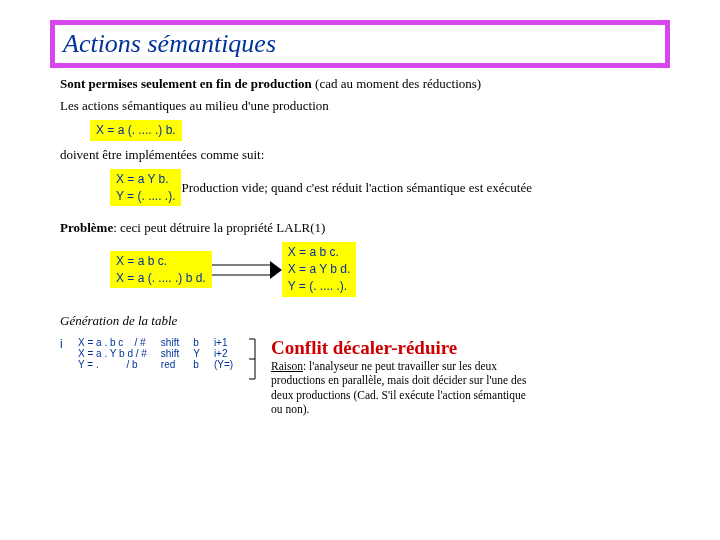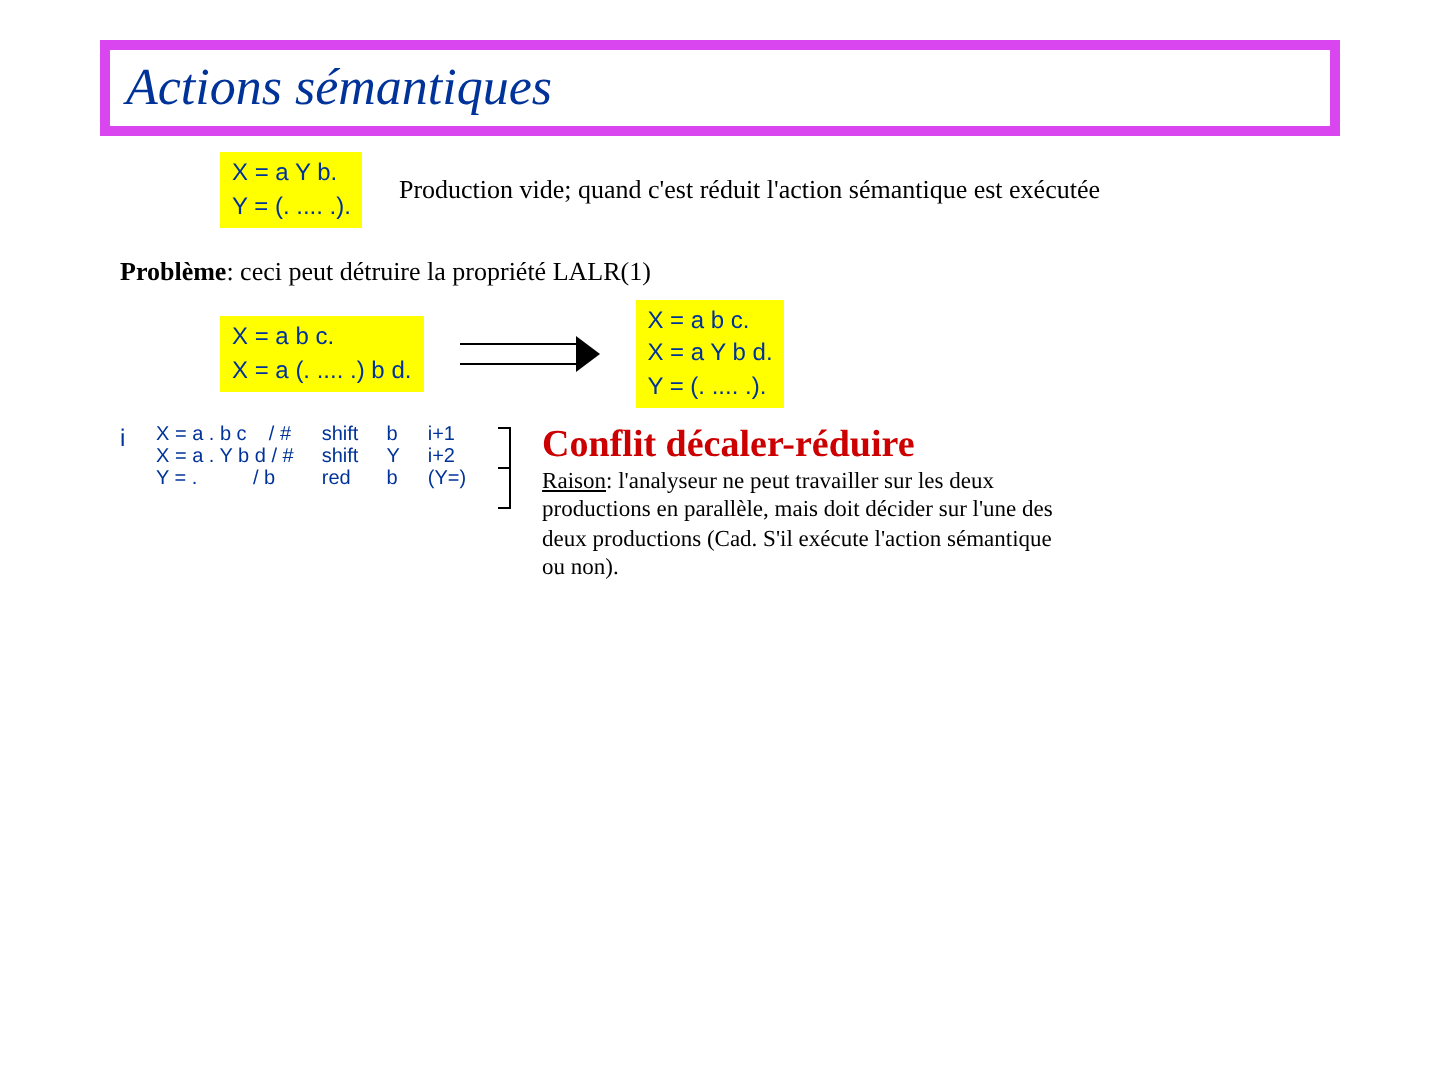--- a/index.html
+++ b/index.html
@@ -33,21 +33,21 @@
   .yellow {
     background: #ffff00;
     color: #003399;
     font-family: Arial, sans-serif;
     font-size: 12px;
     padding: 2px 6px;
     display: inline-block;
     line-height: 1.4;
     white-space: pre;
   }
-  .row { display: flex; align-items: center; gap: 18px; }
+  .row { display: flex; align-items: center; }
   .arrow-box { display:flex; align-items:center; }
   .prob { margin-top: 14px; }
   .gen { font-style: italic; margin-top: 16px; }
   .table-section { display:flex; align-items:flex-start; margin-top:8px; }
   .mono { font-family: Arial, sans-serif; font-size:10px; color:#003399; white-space:pre; }
   .i-label { color:#003399; font-family:Arial,sans-serif; font-size:12px; width:18px; }
   .col { margin-left:14px; }
   .conflict-box { margin-left:14px; max-width:260px; }
   .conflict-title { color:#cc0000; font-family:"Times New Roman",serif; font-weight:bold; font-size:19px; }
   .raison { font-size:11.5px; line-height:1.25; }
@@ -57,23 +57,31 @@
 </style>
 </head>
 <body>
 
 <div class="title-box">
   <div class="title">Actions sémantiques</div>
 </div>
 
 <div class="content">
 
+  <div class="line1">
+    <span class="bold">Sont permises seulement en fin de production</span><span> (cad au moment des réductions)</span>
+  </div>
 
+  <div class="mt">Les actions sémantiques au milieu d'une production</div>
 
+  <div class="indent1 mt">
+    <span class="yellow">X = a (. .... .) b.</span>
+  </div>
 
+  <div class="mt">doivent être implémentées comme suit:</div>
 
   <div class="row indent2 mt">
     <span class="yellow">X = a Y b.
 Y = (. .... .).</span>
     <span>Production vide; quand c'est réduit l'action sémantique est exécutée</span>
   </div>
 
   <div class="prob">
     <span class="bold">Problème</span><span>: ceci peut détruire la propriété LALR(1)</span>
   </div>
@@ -86,20 +94,21 @@
         <line x1="0" y1="4" x2="58" y2="4" stroke="black" stroke-width="1"></line>
         <line x1="0" y1="14" x2="58" y2="14" stroke="black" stroke-width="1"></line>
         <polygon points="58,0 70,9 58,18" fill="black"></polygon>
       </svg>
     </span>
     <span class="yellow">X = a b c.
 X = a Y b d.
 Y = (. .... .).</span>
   </div>
 
+  <div class="gen">Génération de la table</div>
 
   <div class="table-section">
     <div class="i-label">i</div>
     <div class="mono">X = a . b c    / #
 X = a . Y b d / #
 Y = .          / b</div>
     <div class="mono col">shift
 shift
 red</div>
     <div class="mono col">b

